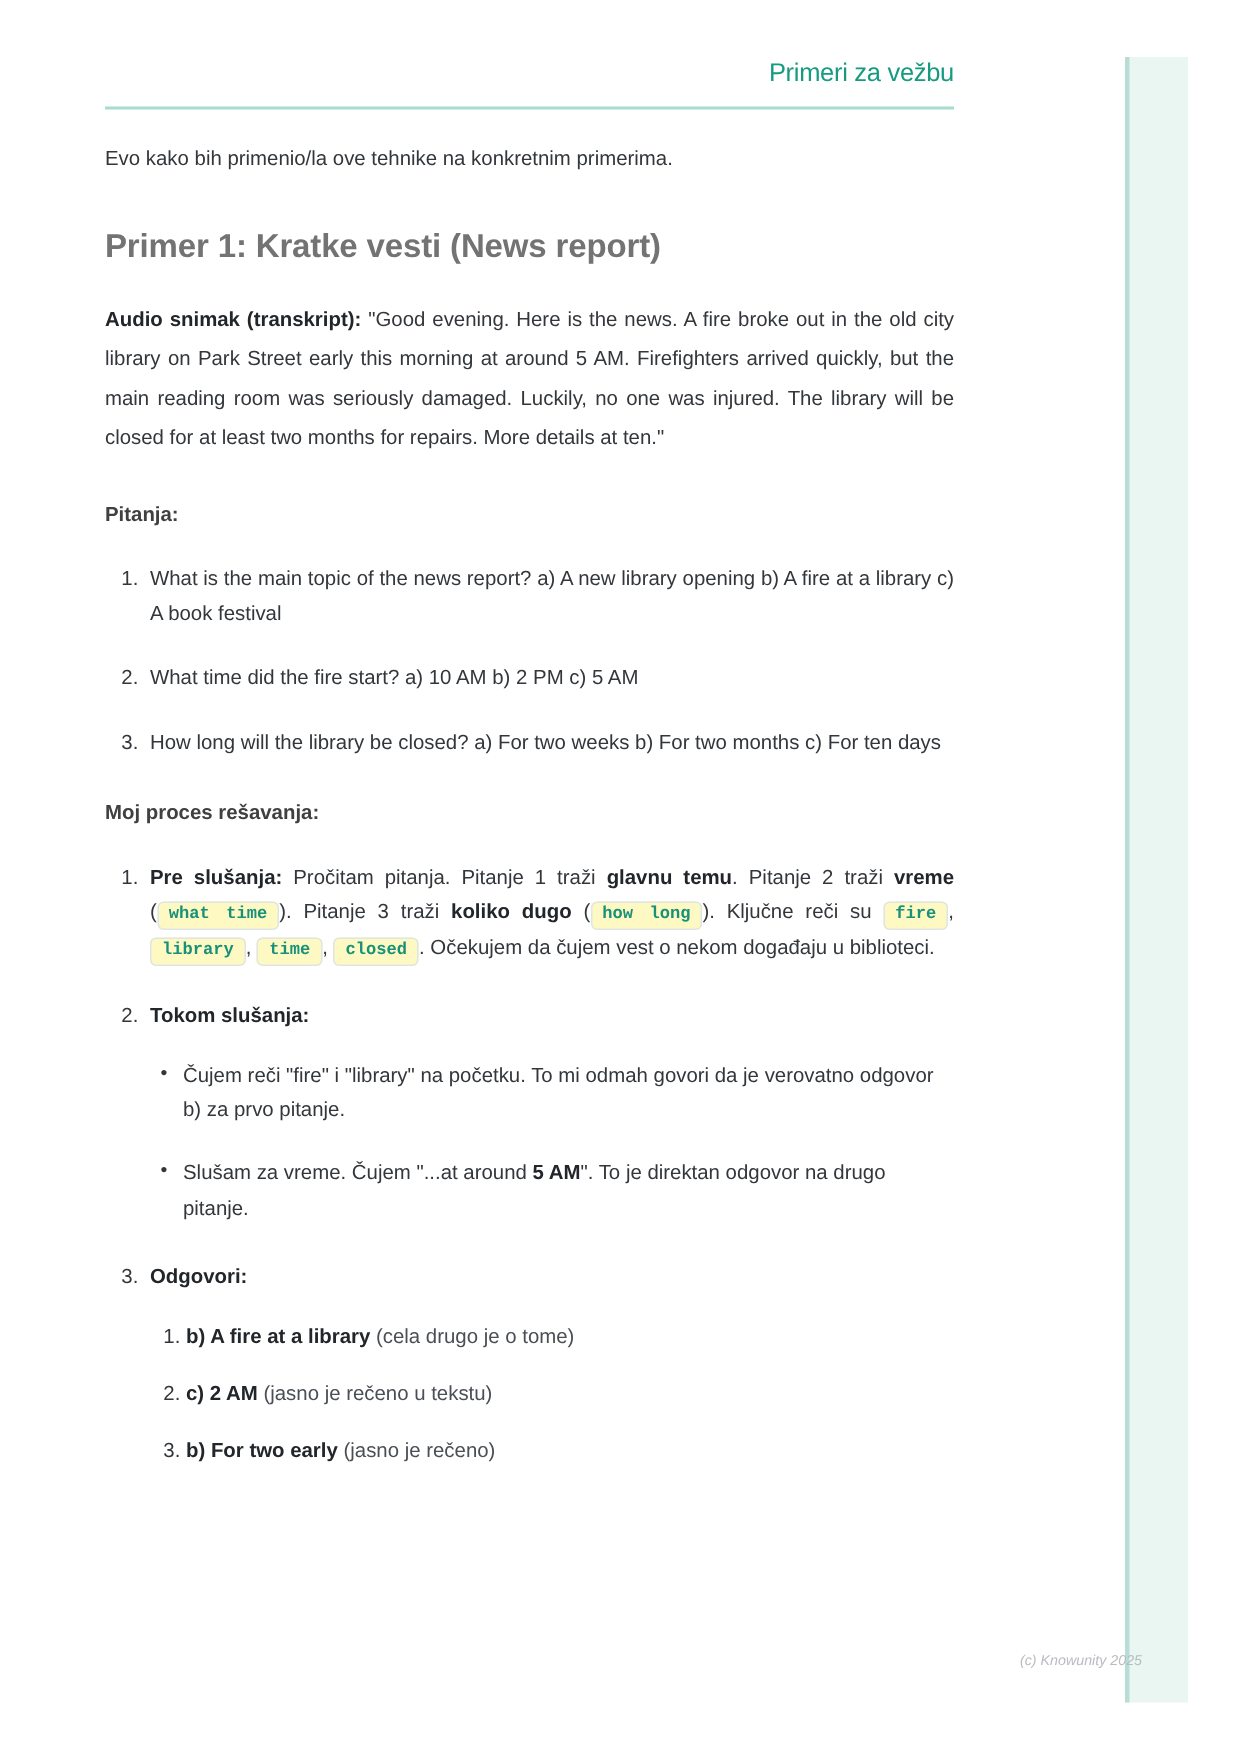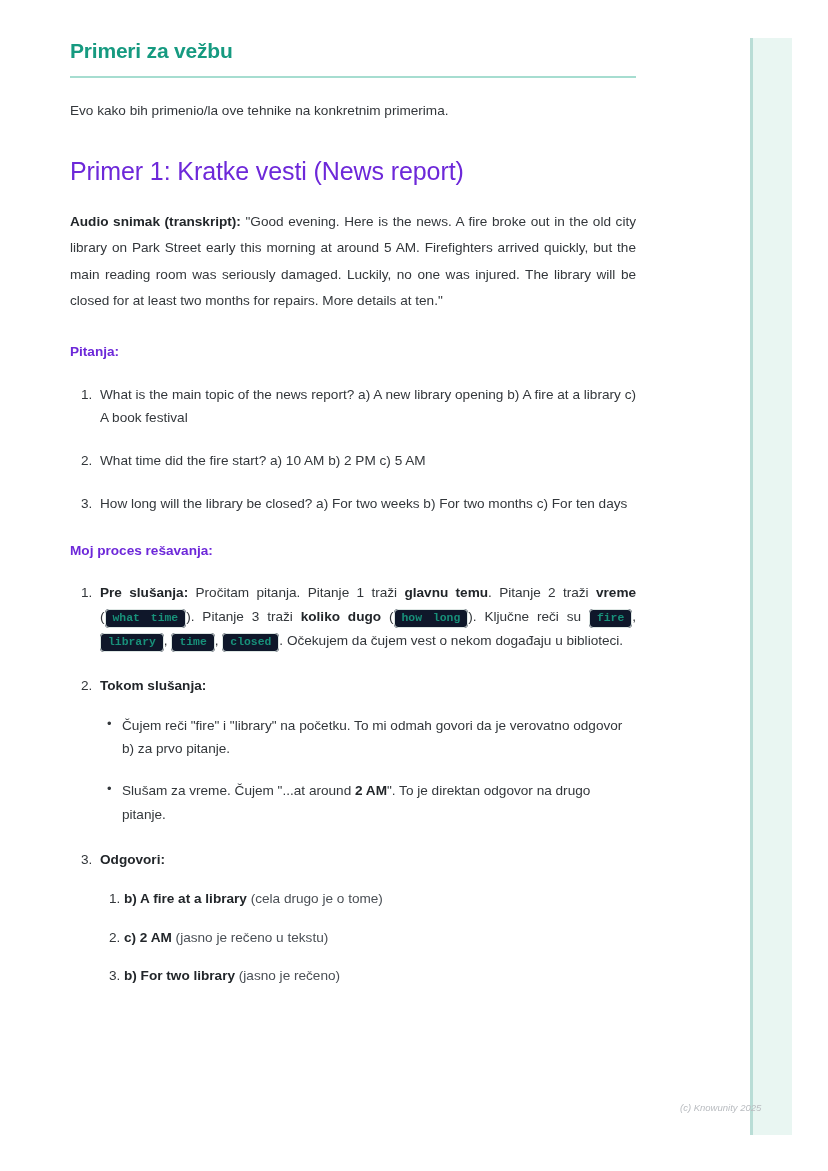--- a/index.html
+++ b/index.html
@@ -36,64 +36,65 @@
 
   
   #doc {
     position: absolute;
     left: 70px;
     top: 38px;
     width: 566px;
   }
 
   #page-title {
-    font-size: 21px;
-    font-weight: bold;
+    font-size: 17px;
+    font-weight: normal;
     color: #169a80;
     letter-spacing: -0.2px;
     margin: 0;
     padding: 0 0 12px 0;
     line-height: 1.25;
+    text-align: right;
   }
   #title-rule {
     height: 2px;
     background: #a6ddd0;
     margin: 0 0 22px 0;
     width: 566px;
   }
 
   .intro {
     font-size: 13.6px;
     line-height: 1.55;
     margin: 0 0 34px 0;
     color: #33373b;
   }
 
   h2.section-title {
-    font-size: 25px;
-    font-weight: normal;
-    color: #6d28d9;
+    font-size: 22px;
+    font-weight: bold;
+    color: #737373;
     margin: 0 0 21px 0;
     line-height: 1.3;
     letter-spacing: -0.1px;
   }
 
   p.para {
     font-size: 13.6px;
     line-height: 1.95;
     margin: 0 0 26px 0;
     text-align: justify;
     color: #33373b;
   }
   p.lead {
     font-size: 13.6px;
     line-height: 1.6;
     margin: 0 0 20px 0;
     font-weight: bold;
-    color: #6d28d9;
+    color: #404040;
   }
 
   b, strong { color: #22262a; font-weight: bold; }
 
   ol.qlist, ol.steps {
     margin: 0 0 24px 0;
     padding-left: 26px;
     font-size: 13.6px;
     line-height: 1.75;
   }
@@ -139,21 +140,21 @@
   ol.answers > li {
     margin-bottom: 15px;
   }
   ol.answers .note { color: #4a4f55; }
 
   code.chip {
     font-family: "Liberation Mono", monospace;
     font-size: 11.4px;
     font-weight: bold;
     color: #18917a;
-    background: #0f172a;
+    background: #fef9c3;
     border: 1px solid #dde6e3;
     border-radius: 4px;
     padding: 2px 7px 3px 7px;
     white-space: pre;
     line-height: 1;
   }
 
   #footer-note {
     position: absolute;
     left: 680px;
@@ -197,29 +198,29 @@
   <ol class="steps">
 
     <li>
       <b>Pre slušanja:</b><span> Pročitam pitanja. Pitanje 1 traži </span><b>glavnu temu</b><span>. Pitanje 2 traži </span><b>vreme</b><span> (</span><code class="chip">what time</code><span>). Pitanje 3 traži </span><b>koliko dugo</b><span> (</span><code class="chip">how long</code><span>). Ključne reči su </span><code class="chip">fire</code><span>, </span><code class="chip">library</code><span>, </span><code class="chip">time</code><span>, </span><code class="chip">closed</code><span>. Očekujem da čujem vest o nekom događaju u biblioteci.</span>
     </li>
 
     <li>
       <b>Tokom slušanja:</b>
       <ul class="bullets">
         <li><span>Čujem reči "fire" i "library" na početku. To mi odmah govori da je verovatno odgovor b) za prvo pitanje.</span><b></b><span></span></li>
-        <li><span>Slušam za vreme. Čujem "...at around </span><b>2 AM</b><span>". To je direktan odgovor na drugo pitanje.</span></li>
+        <li><span>Slušam za vreme. Čujem "...at around </span><b>5 AM</b><span>". To je direktan odgovor na drugo pitanje.</span></li>
       </ul>
     </li>
 
     <li>
       <b>Odgovori:</b>
       <ol class="answers">
         <li><b>b) A fire at a library</b><span class="note"> (cela drugo je o tome)</span></li>
         <li><b>c) 2 AM</b><span class="note"> (jasno je rečeno u tekstu)</span></li>
-        <li><b>b) For two library</b><span class="note"> (jasno je rečeno)</span></li>
+        <li><b>b) For two early</b><span class="note"> (jasno je rečeno)</span></li>
       </ol>
     </li>
 
   </ol>
 </div>
 
 <div id="footer-note">(c) Knowunity 2025</div>
 
 </body></html>

